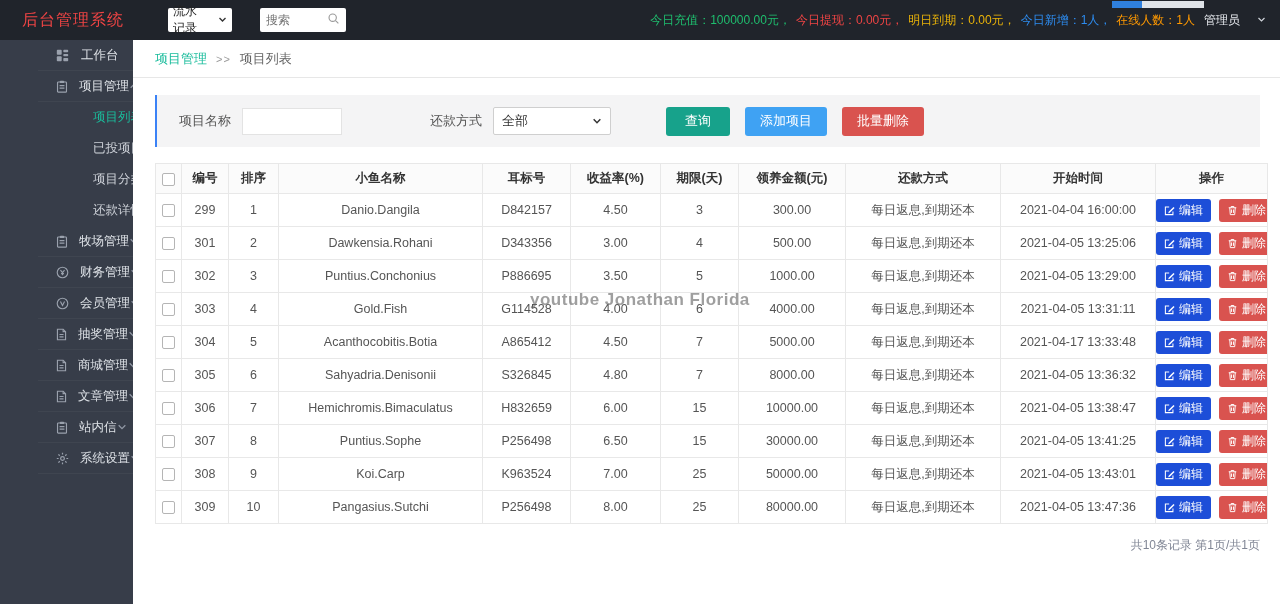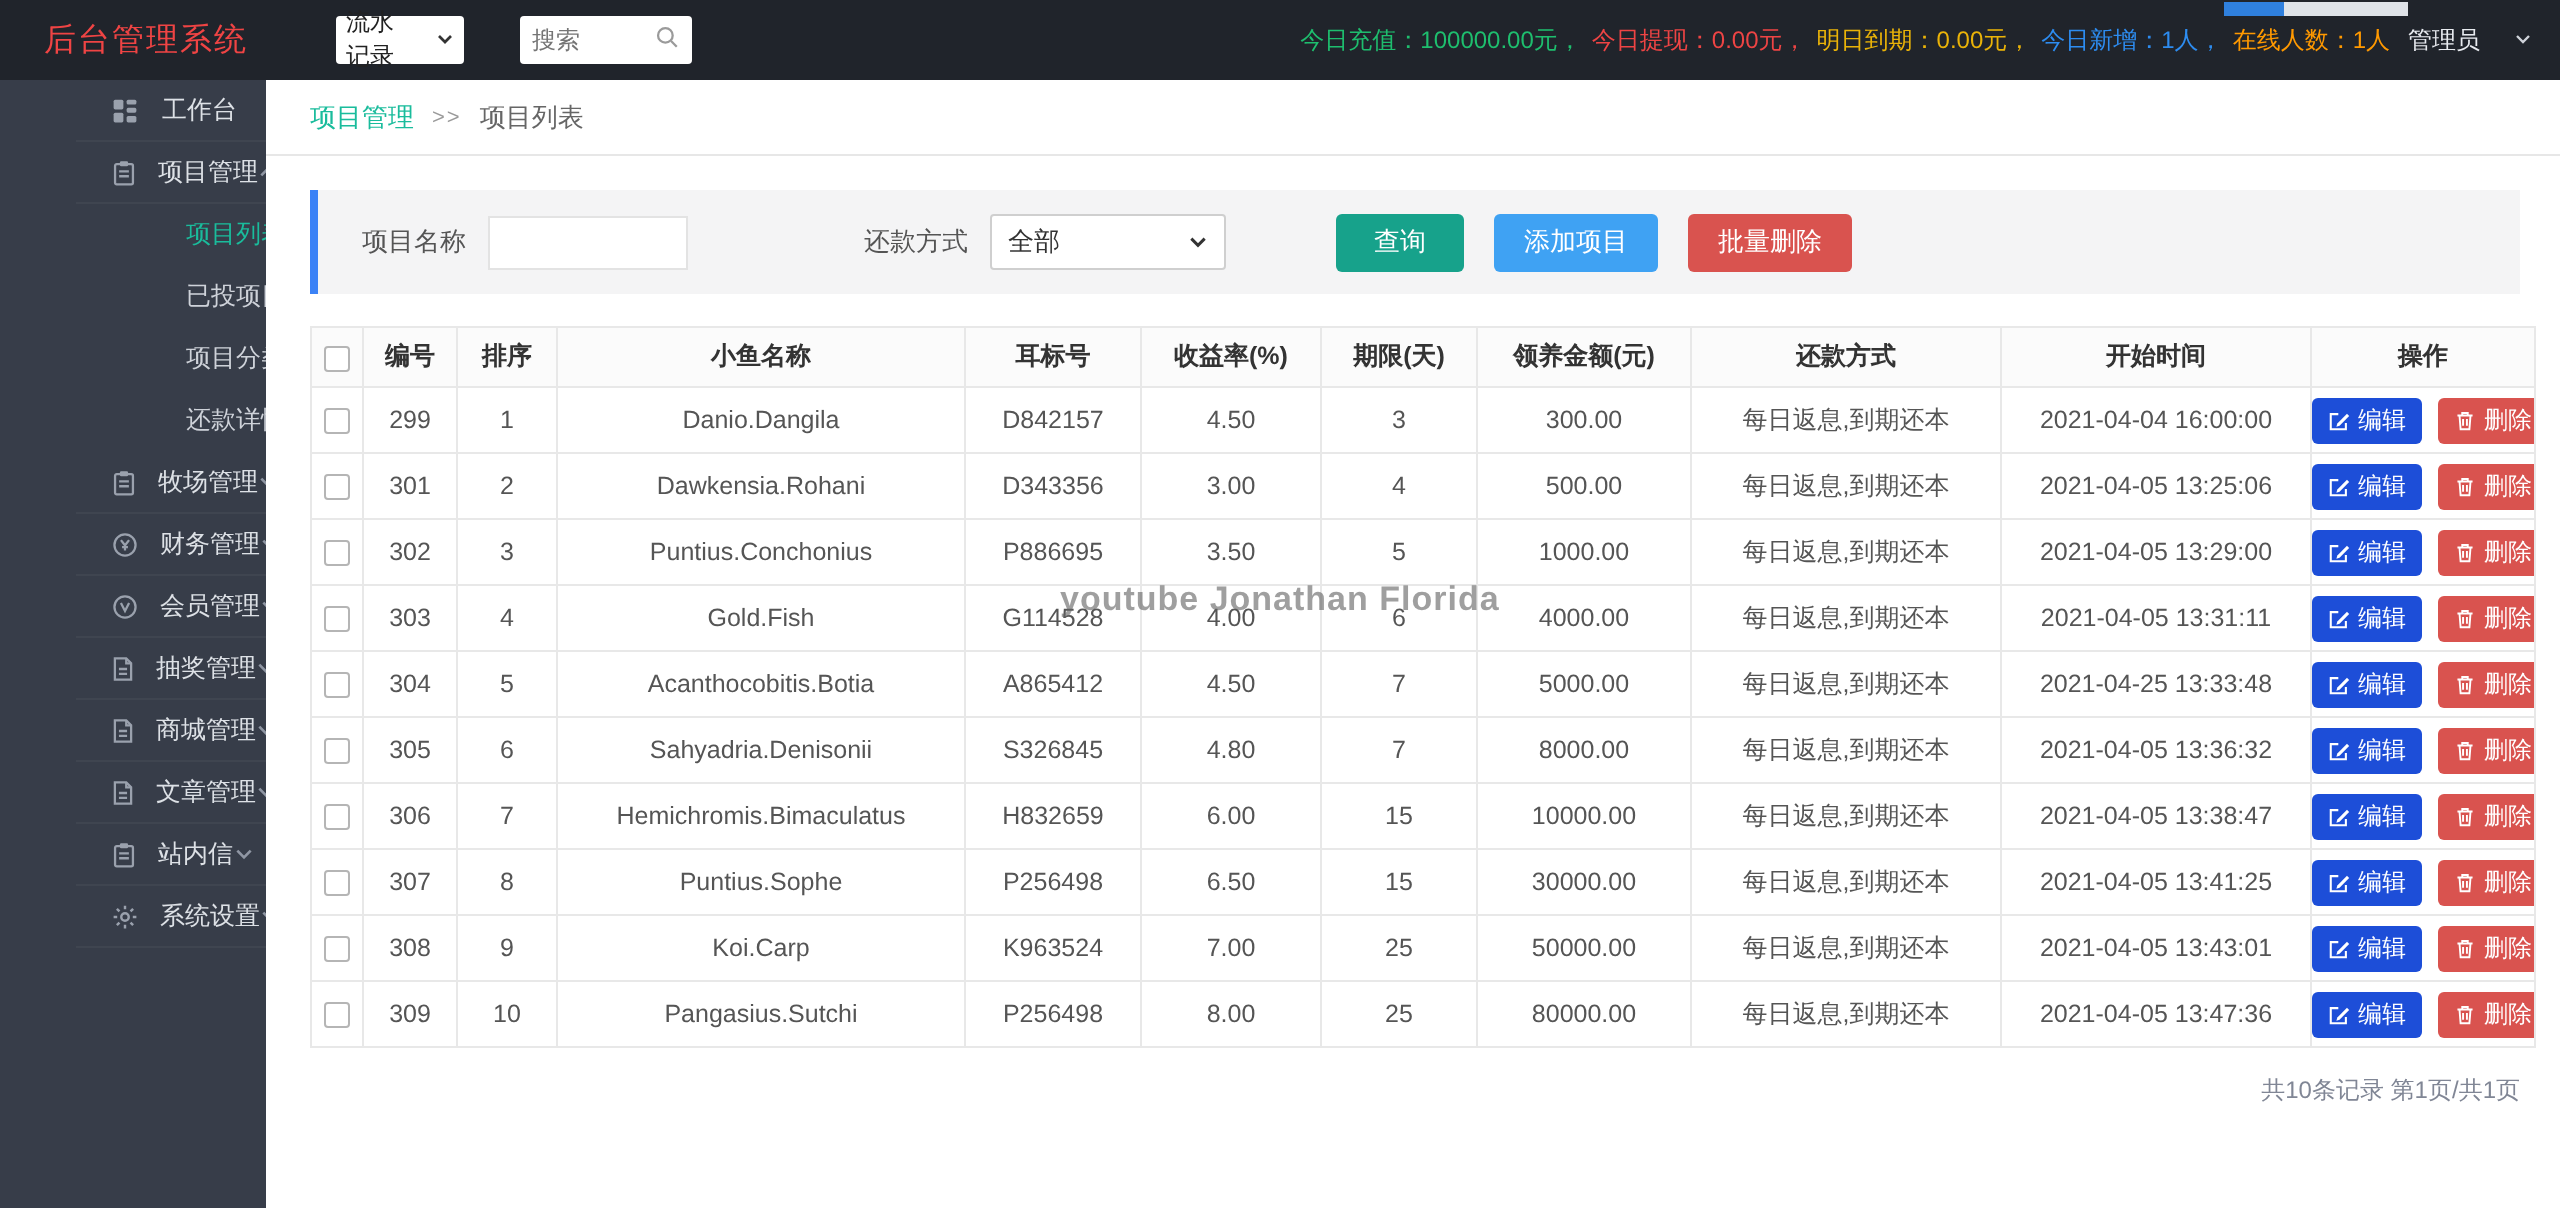--- a/index.html
+++ b/index.html
@@ -38,21 +38,21 @@
   
   .main { position:absolute; left:133px; top:40px; width:1147px; height:564px; background:#fff; }
   .breadcrumb { height:38px; display:flex; align-items:center; padding:0 22px;
     border-bottom:1px solid #e7e7e7; font-size:13px; gap:9px; }
   .bc-section { color:#1abc9c; }
   .bc-sep { color:#9a9a9a; font-size:11px; letter-spacing:1px; }
   .bc-page { color:#666; }
 
   .content { padding:17px 20px 0 22px; }
 
-  .filter { height:52px; background:#f4f4f5; border-left:4px solid #3b82f6;
+  .filter { height:52px; background:#f4f4f5; border-left:2px solid #3b82f6;
     display:flex; align-items:center; padding-left:22px; }
   .f-label { color:#555; font-size:13px; margin-right:11px; }
   .f-input { width:100px; height:27px; border:1px solid #e3e3e3; background:#fff; outline:none;
     padding:0 6px; font-size:13px; font-family:inherit; }
   .f-sep1 { width:88px; }
   .f-select { width:118px; height:28px; background:#fff; border:1px solid #cfcfcf; border-radius:2px;
     display:flex; align-items:center; justify-content:space-between; padding:0 8px; font-size:13px;
     color:#333; cursor:pointer; }
   .f-btns { margin-left:55px; display:flex; gap:15px; }
   .btn { height:29px; border:none; border-radius:3px; color:#fff; font-size:13px;
@@ -447,21 +447,21 @@
             <tr>
               <td><span class="cb"></span></td>
               <td>304</td>
               <td>5</td>
               <td>Acanthocobitis.Botia</td>
               <td>A865412</td>
               <td>4.50</td>
               <td>7</td>
               <td>5000.00</td>
               <td>每日返息,到期还本</td>
-              <td>2021-04-25 13:33:48</td>
+              <td>2021-04-17 13:33:48</td>
               <td><button class="row-btn row-edit">
                   <span class="bicon">
                     <svg width="11" height="11" viewBox="0 0 16 16">
                       <path d="M13 9.5V14H2V3h5.5" fill="none" stroke="#fff" stroke-width="1.5"></path>
                       <path d="M6.8 9.8l7-7 1.6 1.6-7 7-2.3 .7z" fill="#fff"></path>
                     </svg>
                   </span>
                   <span>编辑</span>
                 </button><button class="row-btn row-del">
                   <span class="bicon">

